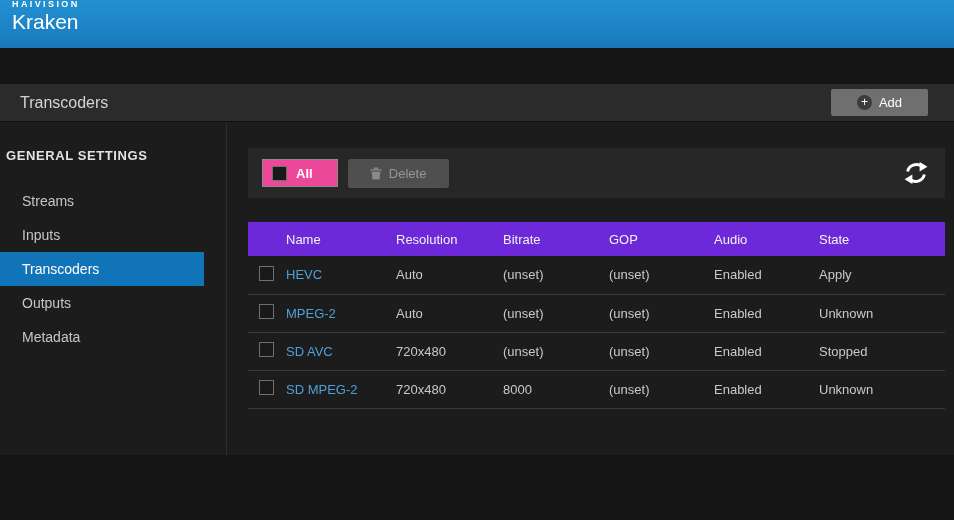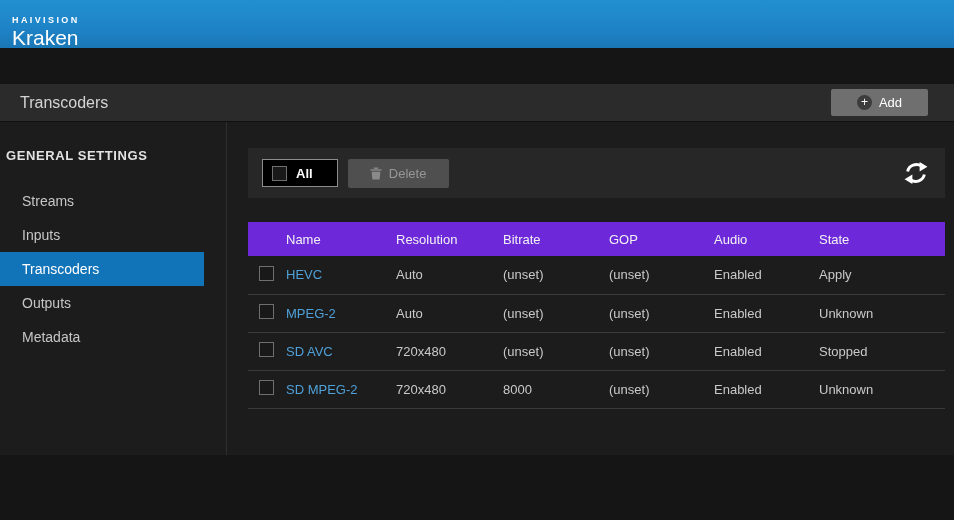--- a/index.html
+++ b/index.html
@@ -7,21 +7,21 @@
   body { font-family: "Liberation Sans", "DejaVu Sans", sans-serif; }
   .app {
     width: 954px; height: 520px; background: #181818;
     position: relative; overflow: hidden;
   }
 
   
   .topbar {
     height: 48px;
     background: linear-gradient(#2190d0, var(--topbar-blue, #1e84c8) 55%, #1a77b6);
-    display: flex; align-items: flex-end; justify-content: space-between;
+    display: flex; align-items: flex-start; justify-content: space-between;
     padding: 0 16px 0 12px;
   }
   .logo { line-height: 1; color: #fff; }
   .logo-top { font-size: 9px; letter-spacing: 2.4px; font-weight: bold; }
   .logo-main { font-size: 21px; font-weight: 400; margin-top: 2px; }
   .topbar-right { display: flex; align-items: center; gap: 17px; }
   .welcome-wrap { font-size: 13.5px; color: #16395d; margin-right: 6px; white-space: nowrap; }
   .signout { font-weight: bold; color: #0e2f50; cursor: pointer; }
   .icon-circle {
     width: 27px; height: 27px; border-radius: 50%;
@@ -72,21 +72,21 @@
 
   .content { flex: 1; padding: 26px 10px 0 21px; }
 
   
   .toolbar {
     height: 50px; background: #272727;
     display: flex; align-items: center; padding: 0 16px 0 14px;
   }
   .all-box {
     display: inline-flex; align-items: center; gap: 9px; height: 28px;
-    padding: 0 24px 0 9px; background: #000000; border: 1px solid #8d8d8d;
+    padding: 0 24px 0 9px; background: #ec4899; border: 1px solid #8d8d8d;
     cursor: pointer;
   }
   .all-label { color: #fff; font-weight: bold; font-size: 13px; }
   .checkbox {
     width: 15px; height: 15px; border: 1px solid #6f6f6f; background: #191919;
     display: inline-block; cursor: pointer; flex: 0 0 auto;
   }
   .btn-delete {
     margin-left: 10px; height: 29px; width: 101px; background: #4f4f4f;
     color: #979797; font-size: 13px; border: none; border-radius: 2px;

